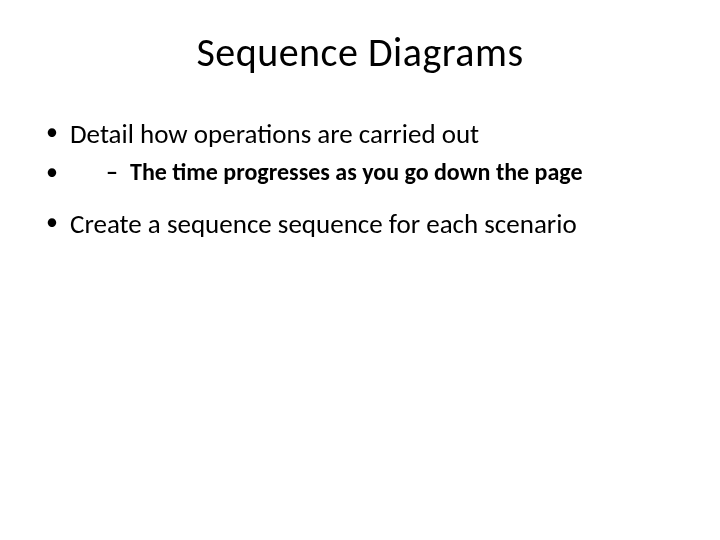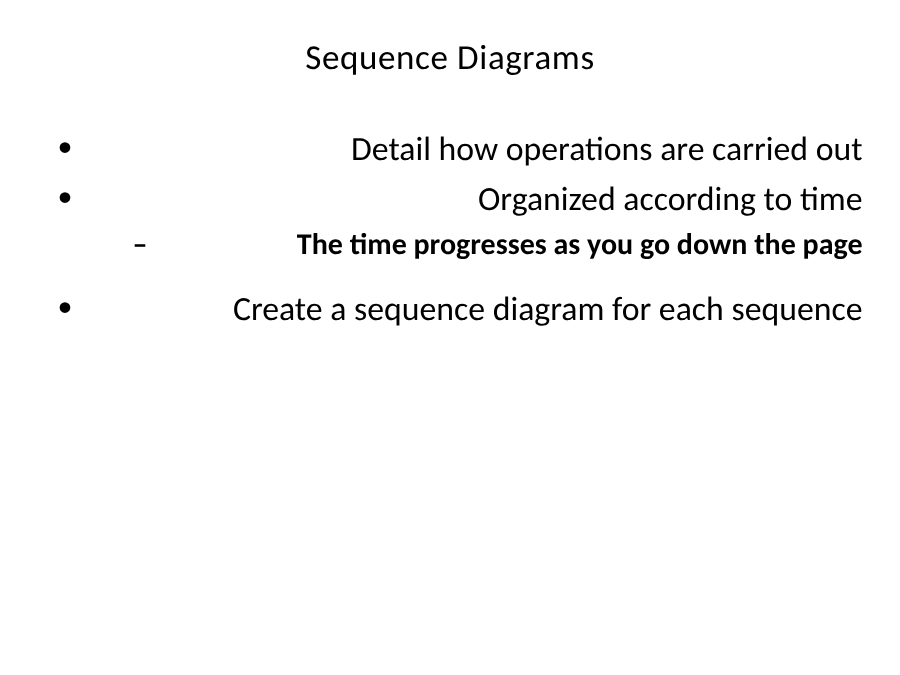--- a/index.html
+++ b/index.html
@@ -1,32 +1,31 @@
 <!DOCTYPE html>
 <html><head>
   <meta charset="utf-8">
   <style>
     * {
       margin: 0;
       padding: 0;
       box-sizing: border-box;
-      text-align: right;
     }
     body {
       width: 720px;
       height: 540px;
       background: #ffffff;
       font-family: Calibri, "Segoe UI", Arial, sans-serif;
       color: #000000;
       padding: 20px 30px 30px 30px;
       overflow: hidden;
     }
     .slide-title {
       text-align: center;
-      font-size: 28px;
+      font-size: 40px;
       font-weight: 400;
       margin-bottom: 40px;
       margin-top: 8px;
       letter-spacing: 0.5px;
     }
     .bullet-list {
       list-style: none;
       padding-left: 12px;
     }
     .bullet-item-l1 {
@@ -66,19 +65,18 @@
     }
   </style>
 </head>
 <body>
 
 <h1 class="slide-title">Sequence Diagrams</h1>
 
 <ul class="bullet-list">
   <li class="bullet-item-l1">Detail how operations are carried out</li>
   <li class="bullet-item-l1">
-    <span>Organized according to time</span>
     <ul class="sub-bullet-list">
       <li class="bullet-item-l2">The time progresses as you go down the page</li>
     </ul>
   </li>
-  <li class="bullet-item-l1">Create a sequence diagram for each sequence</li>
+  <li class="bullet-item-l1">Create a sequence sequence for each scenario</li>
 </ul>
 
 </body></html>

